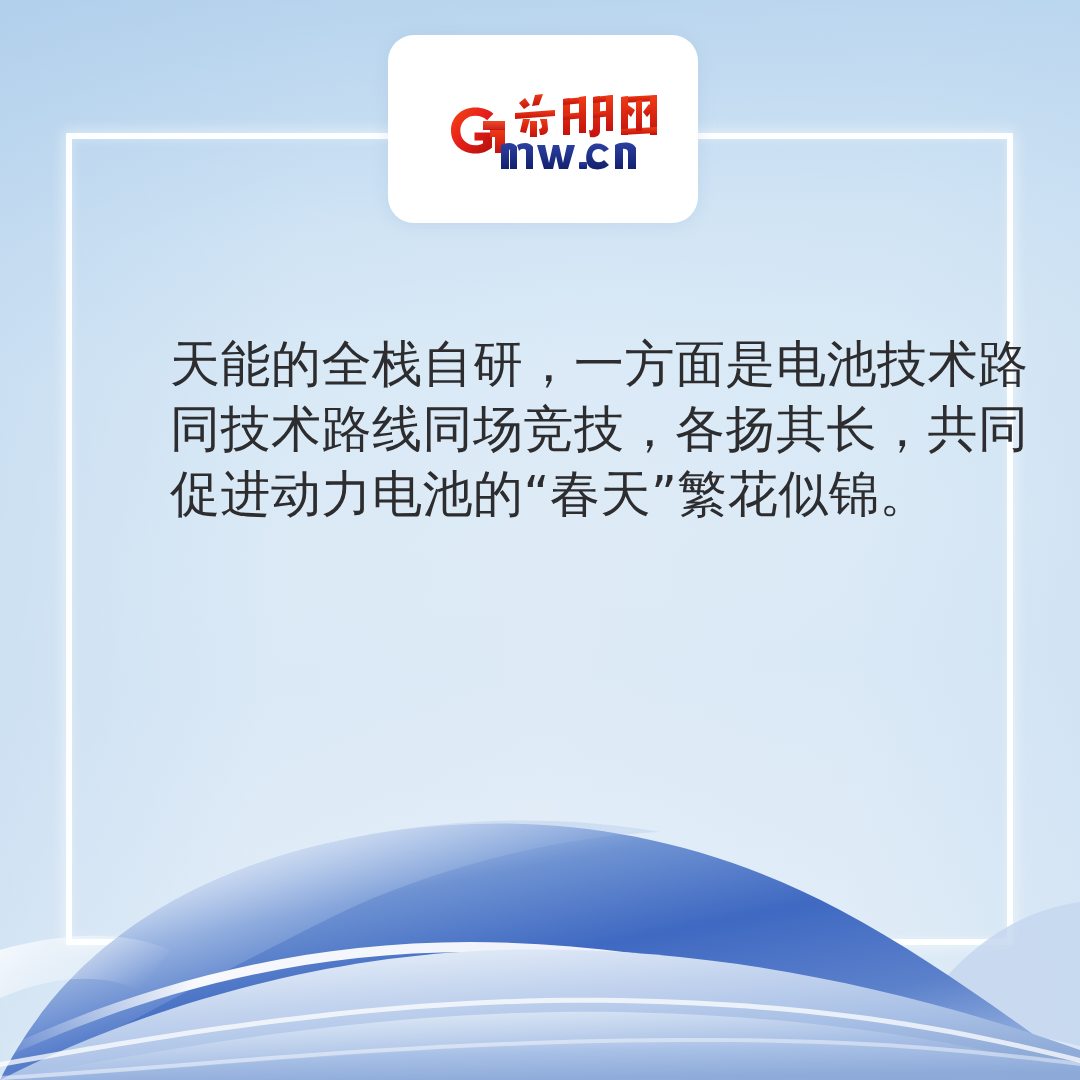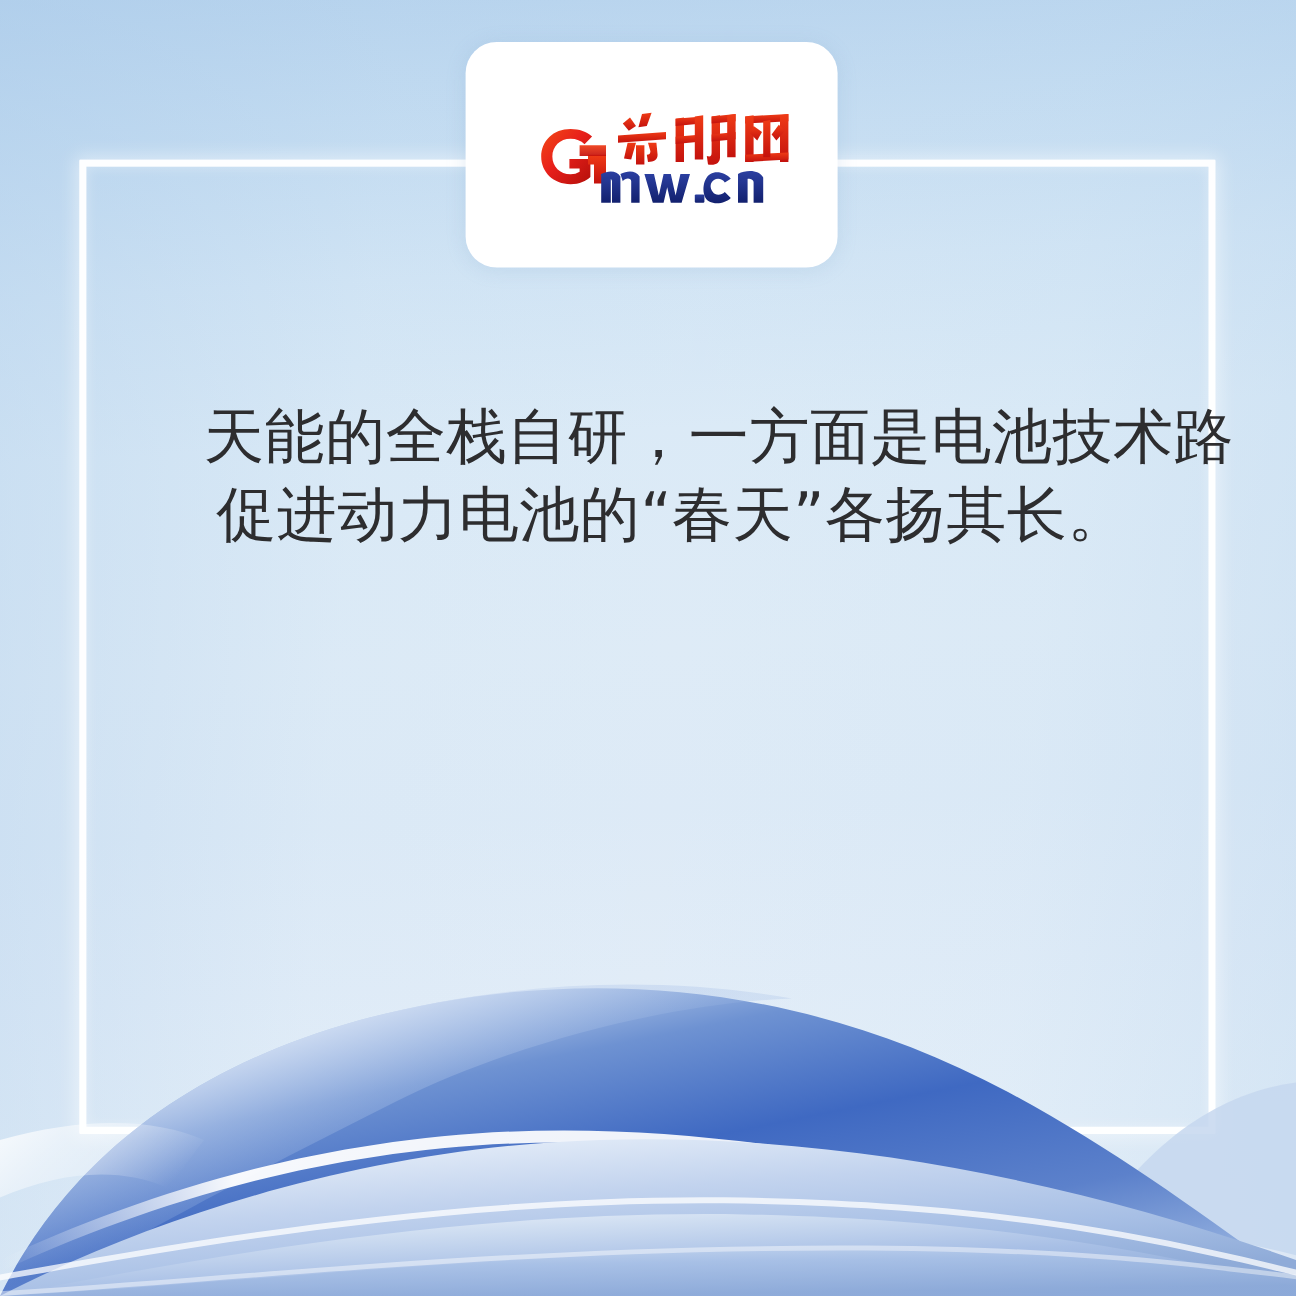--- a/index.html
+++ b/index.html
@@ -89,21 +89,20 @@
   }
 
   .quote-line {
     font-size: 50px;
     line-height: 65px;
     letter-spacing: 0.5px;
     color: #2d2d2f;
     white-space: pre;
     font-weight: 400;
     font-family: "DejaVu Sans", "Liberation Sans", sans-serif;
-    text-align: right;
   }
 
   
   .waves {
     position: absolute;
     left: 0;
     bottom: 0;
     width: 1080px;
     height: 330px;
     z-index: 6;
@@ -191,21 +190,22 @@
 
           <path d="M188 60 L196 60 L196 84 L188 84 Z"></path>
           <path d="M188 60 C196 56 206 57 209 63 L209 84 L201 84 L201 67 C201 63 194 63 190 66 Z"></path>
         </g>
       </svg>
     </div>
   </div>
 
   <div class="quote">
     <div class="quote-line">天能的全栈自研，一方面是电池技术路</div>
-    <div class="quote-line">促进动力电池的“春天”各扬其长。</div>
+    <div class="quote-line">同技术路线同场竞技，各扬其长，共同</div>
+    <div class="quote-line">促进动力电池的“春天”繁花似锦。</div>
   </div>
 
   <div class="waves">
     <svg viewBox="0 0 1080 330" xmlns="http://www.w3.org/2000/svg" preserveAspectRatio="none">
       <defs>
         <linearGradient id="dune1" x1="0" y1="0" x2="0.85" y2="1">
           <stop offset="0%" stop-color="#ffffff"></stop>
           <stop offset="14%" stop-color="#cfdef2"></stop>
           <stop offset="34%" stop-color="#6e92d2"></stop>
           <stop offset="55%" stop-color="#3f69c2"></stop>

